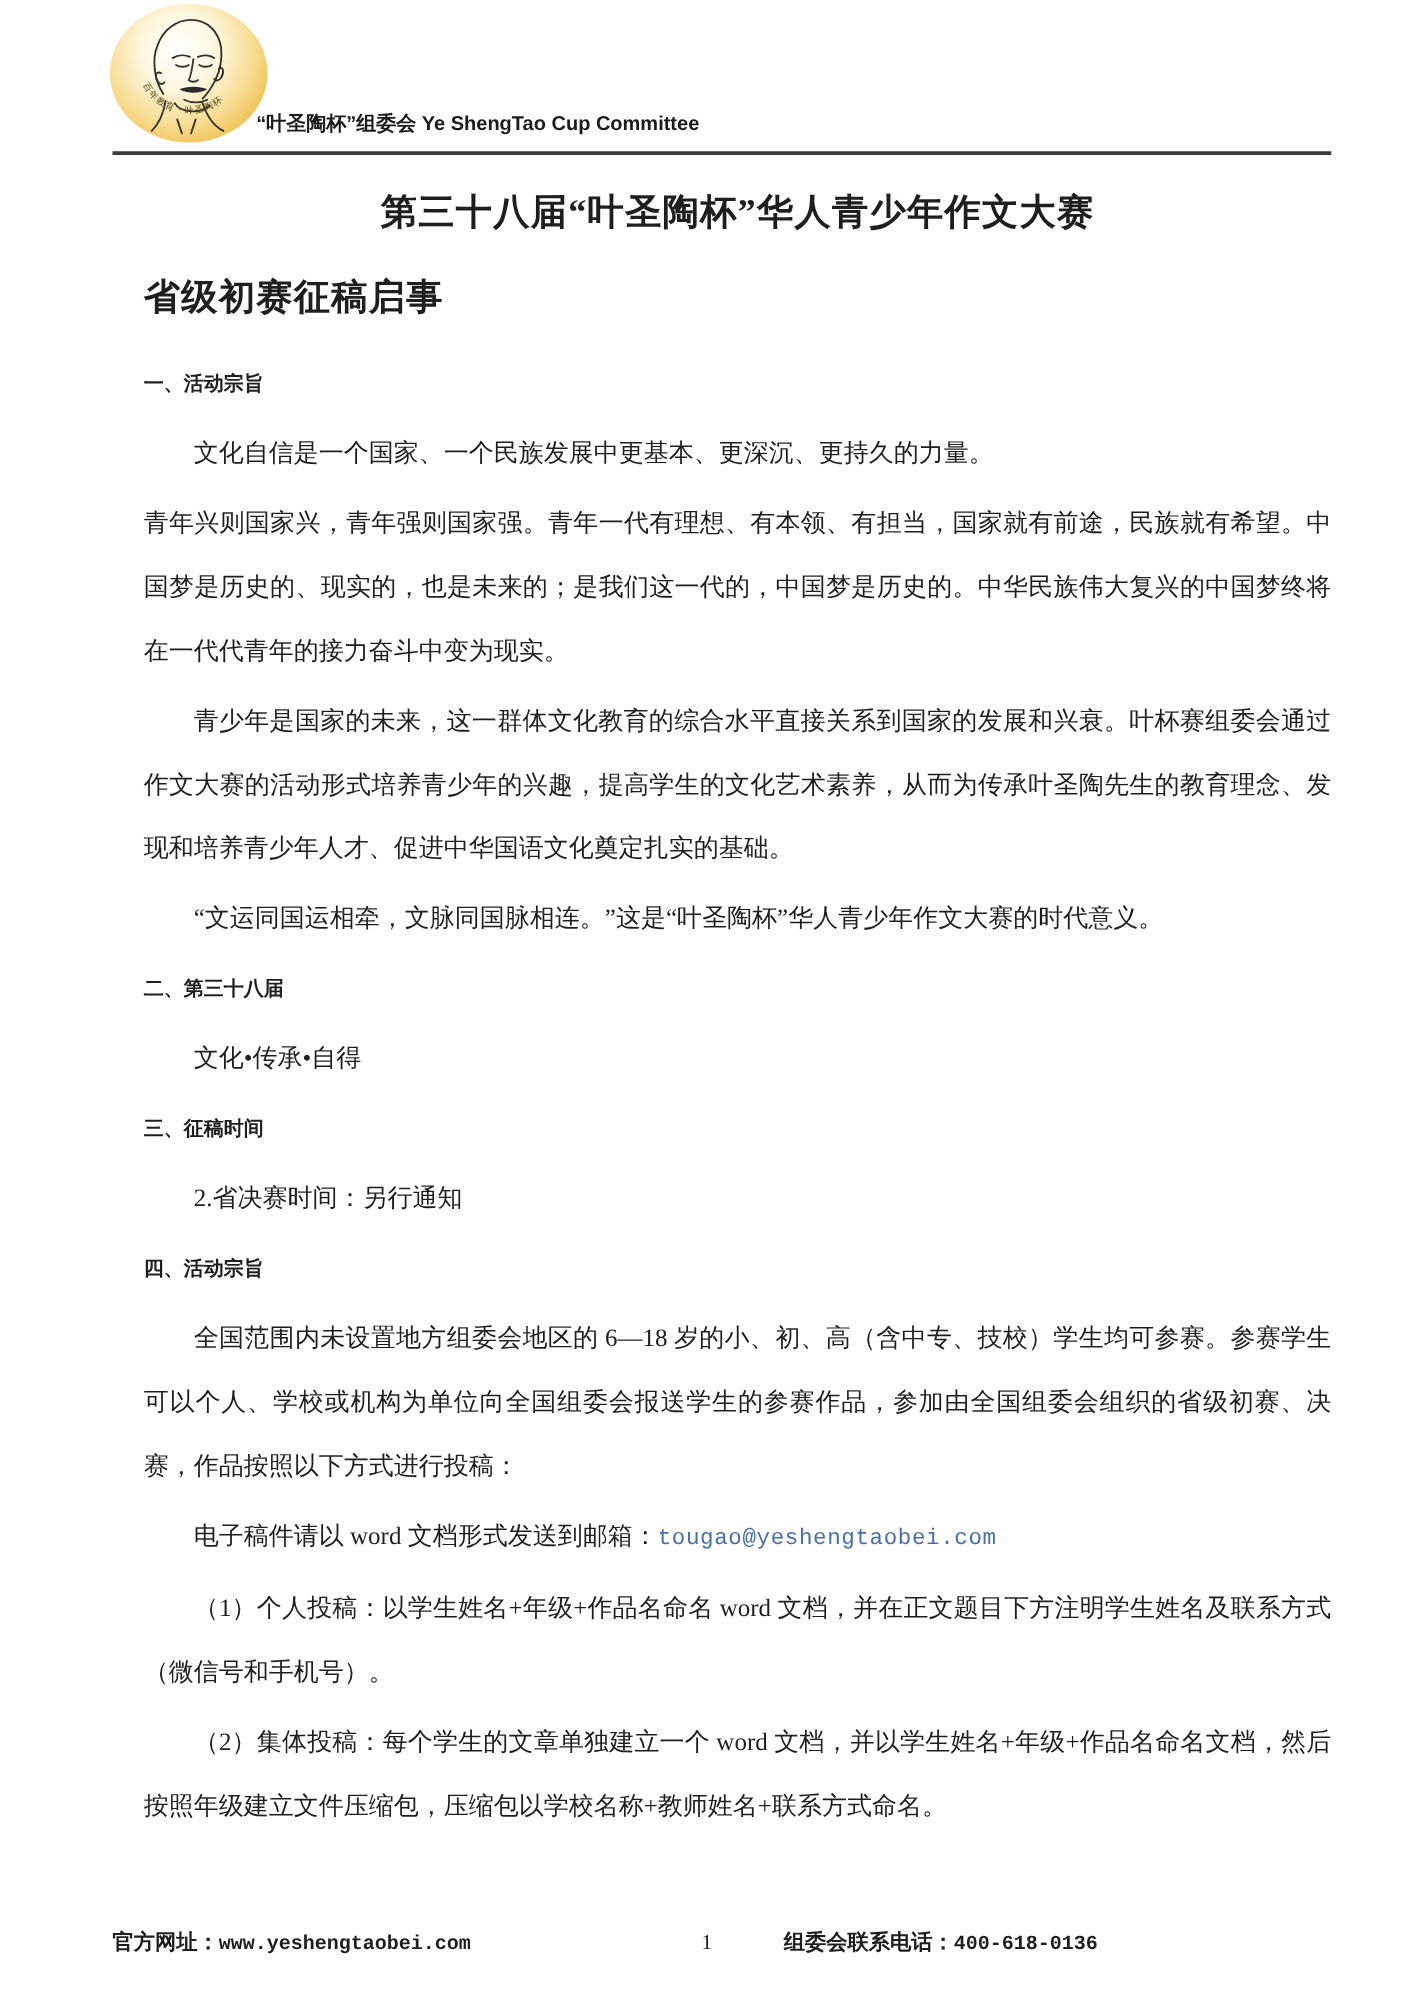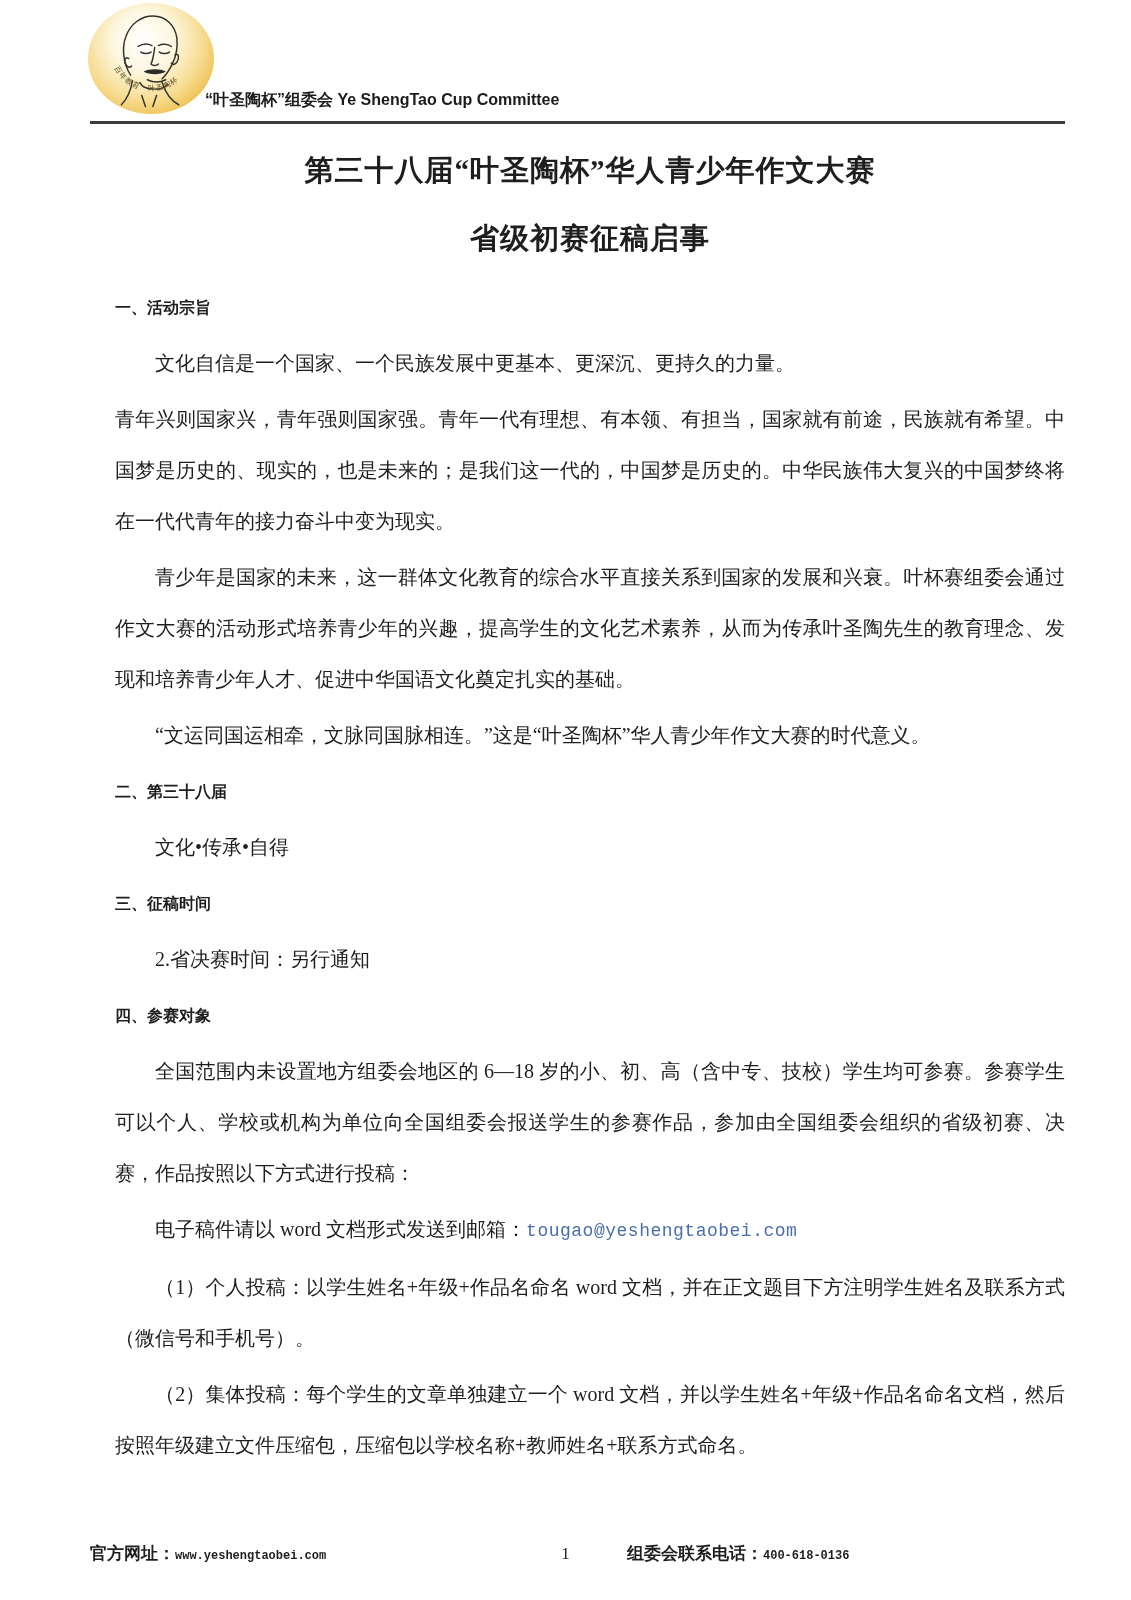--- a/index.html
+++ b/index.html
@@ -53,21 +53,21 @@
     line-height: 40px;
     font-weight: bold;
     text-align: center;
     letter-spacing: 1px;
   }
   h2.doc-subtitle {
     margin: 28px 0 24px;
     font-size: 29px;
     line-height: 40px;
     font-weight: bold;
-    text-align: center;
+    text-align: left;
     letter-spacing: 1px;
   }
   h3.sec {
     margin: 0 0 5px;
     font-family: "Liberation Sans","DejaVu Sans",sans-serif;
     font-size: 16px;
     font-weight: bold;
     line-height: 51px;
     text-align: left;
   }
@@ -97,21 +97,21 @@
   .f-left  { position: absolute; left: 90px;  white-space: nowrap; }
   .f-page  { position: absolute; left: 50%; transform: translateX(-50%); font-family: "Liberation Serif",serif; }
   .f-right { position: absolute; left: 627px; white-space: nowrap; }
   .f-label {
     font-family: "Liberation Sans","DejaVu Sans",sans-serif;
     font-weight: bold;
   }
   .f-value {
     font-family: "Liberation Mono","DejaVu Sans Mono",monospace;
     font-weight: bold;
-    font-size: 12px;
+    font-size: 16px;
   }
 </style>
 </head>
 <body>
 
 <div class="page">
 
   <header>
     <div class="logo">
       <svg viewBox="0 0 120 120" aria-hidden="true">
@@ -151,21 +151,21 @@
     <p class="para">青年兴则国家兴，青年强则国家强。青年一代有理想、有本领、有担当，国家就有前途，民族就有希望。中国梦是历史的、现实的，也是未来的；是我们这一代的，中国梦是历史的。中华民族伟大复兴的中国梦终将在一代代青年的接力奋斗中变为现实。</p>
     <p class="para indent">青少年是国家的未来，这一群体文化教育的综合水平直接关系到国家的发展和兴衰。叶杯赛组委会通过作文大赛的活动形式培养青少年的兴趣，提高学生的文化艺术素养，从而为传承叶圣陶先生的教育理念、发现和培养青少年人才、促进中华国语文化奠定扎实的基础。</p>
     <p class="para indent">“文运同国运相牵，文脉同国脉相连。”这是“叶圣陶杯”华人青少年作文大赛的时代意义。</p>
 
     <h3 class="sec">二、第三十八届</h3>
     <p class="para indent">文化•传承•自得</p>
 
     <h3 class="sec">三、征稿时间</h3>
     <p class="para indent">2.省决赛时间：另行通知</p>
 
-    <h3 class="sec">四、参赛对象</h3>
+    <h3 class="sec">四、活动宗旨</h3>
     <p class="para indent">全国范围内未设置地方组委会地区的 6—18  岁的小、初、高（含中专、技校）学生均可参赛。参赛学生可以个人、学校或机构为单位向全国组委会报送学生的参赛作品，参加由全国组委会组织的省级初赛、决赛，作品按照以下方式进行投稿：</p>
     <p class="para indent">
       <span>电子稿件请以 word 文档形式发送到邮箱：</span><a class="email-link" href="#">tougao@yeshengtaobei.com</a>
     </p>
     <p class="para indent">（1）个人投稿：以学生姓名+年级+作品名命名 word 文档，并在正文题目下方注明学生姓名及联系方式（微信号和手机号）。</p>
     <p class="para indent">（2）集体投稿：每个学生的文章单独建立一个 word 文档，并以学生姓名+年级+作品名命名文档，然后按照年级建立文件压缩包，压缩包以学校名称+教师姓名+联系方式命名。</p>
   </main>
 
   <footer>
     <div class="f-left">

